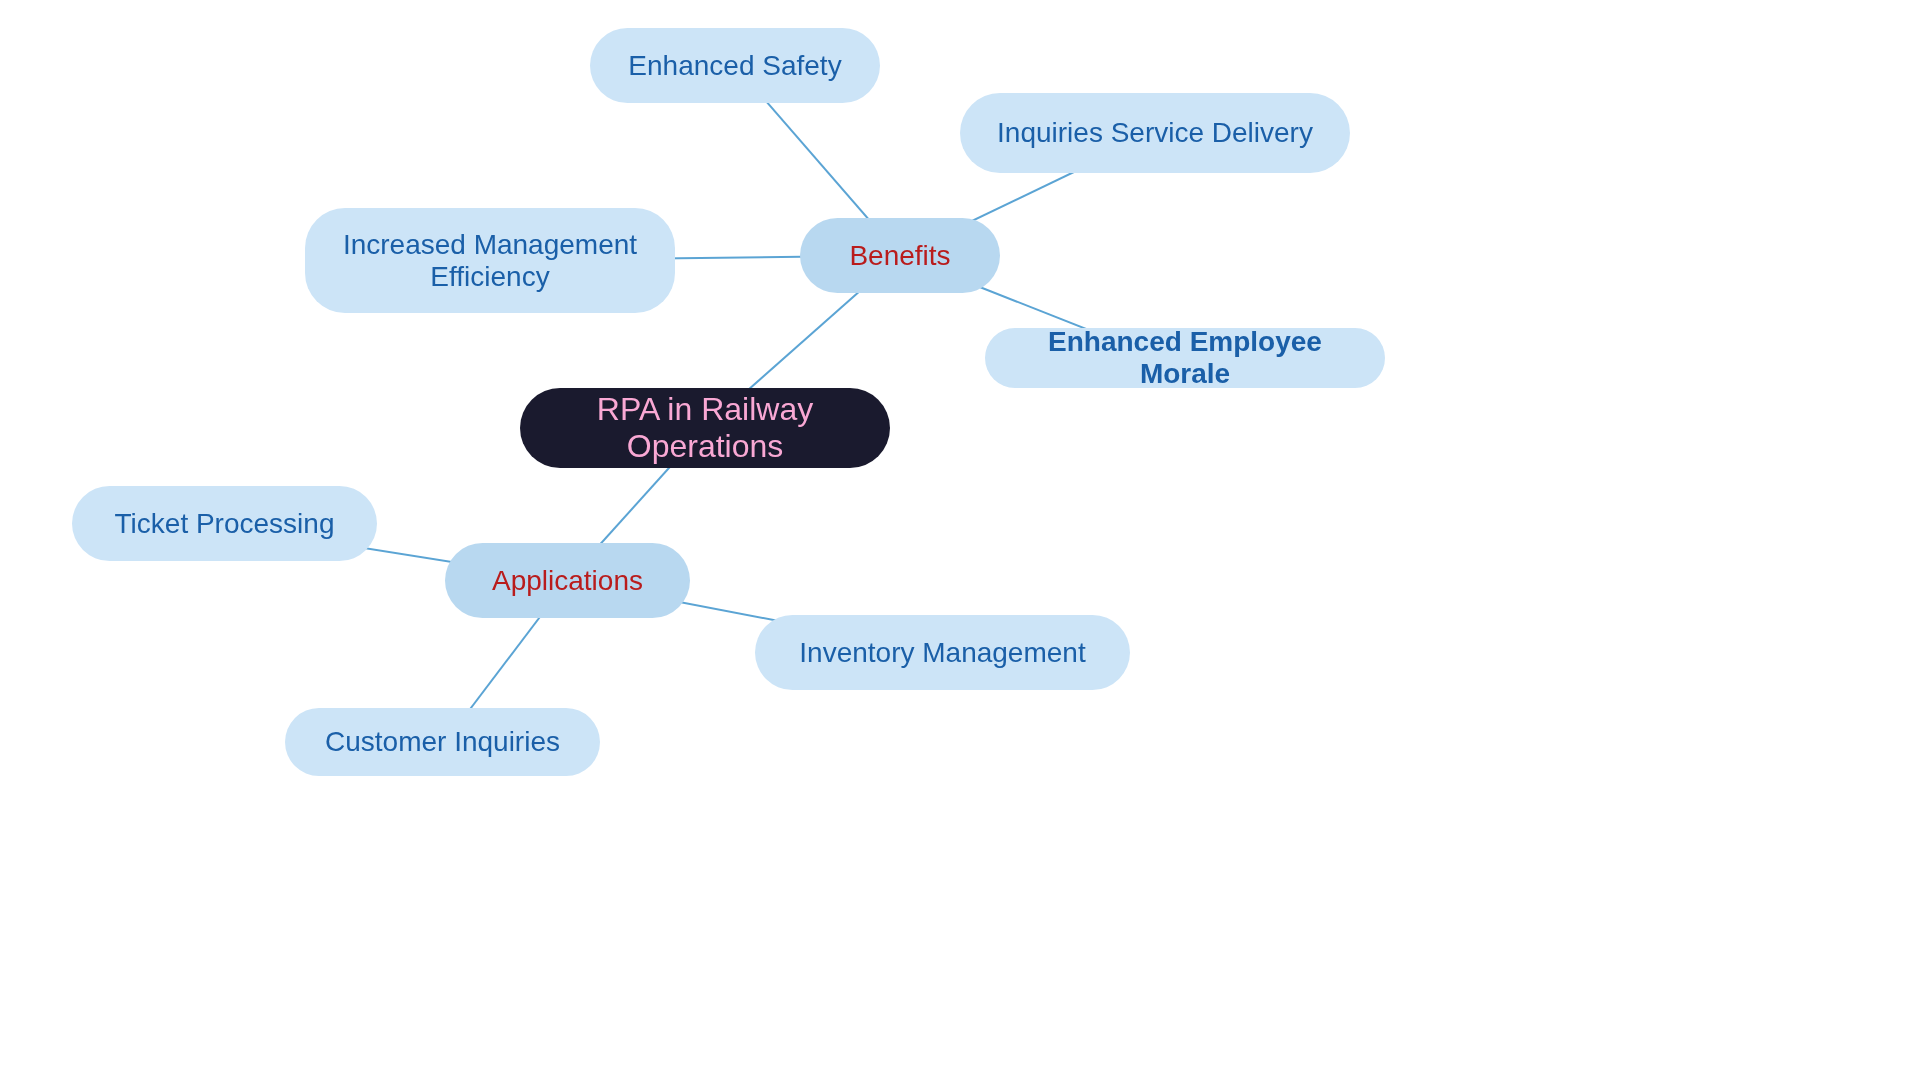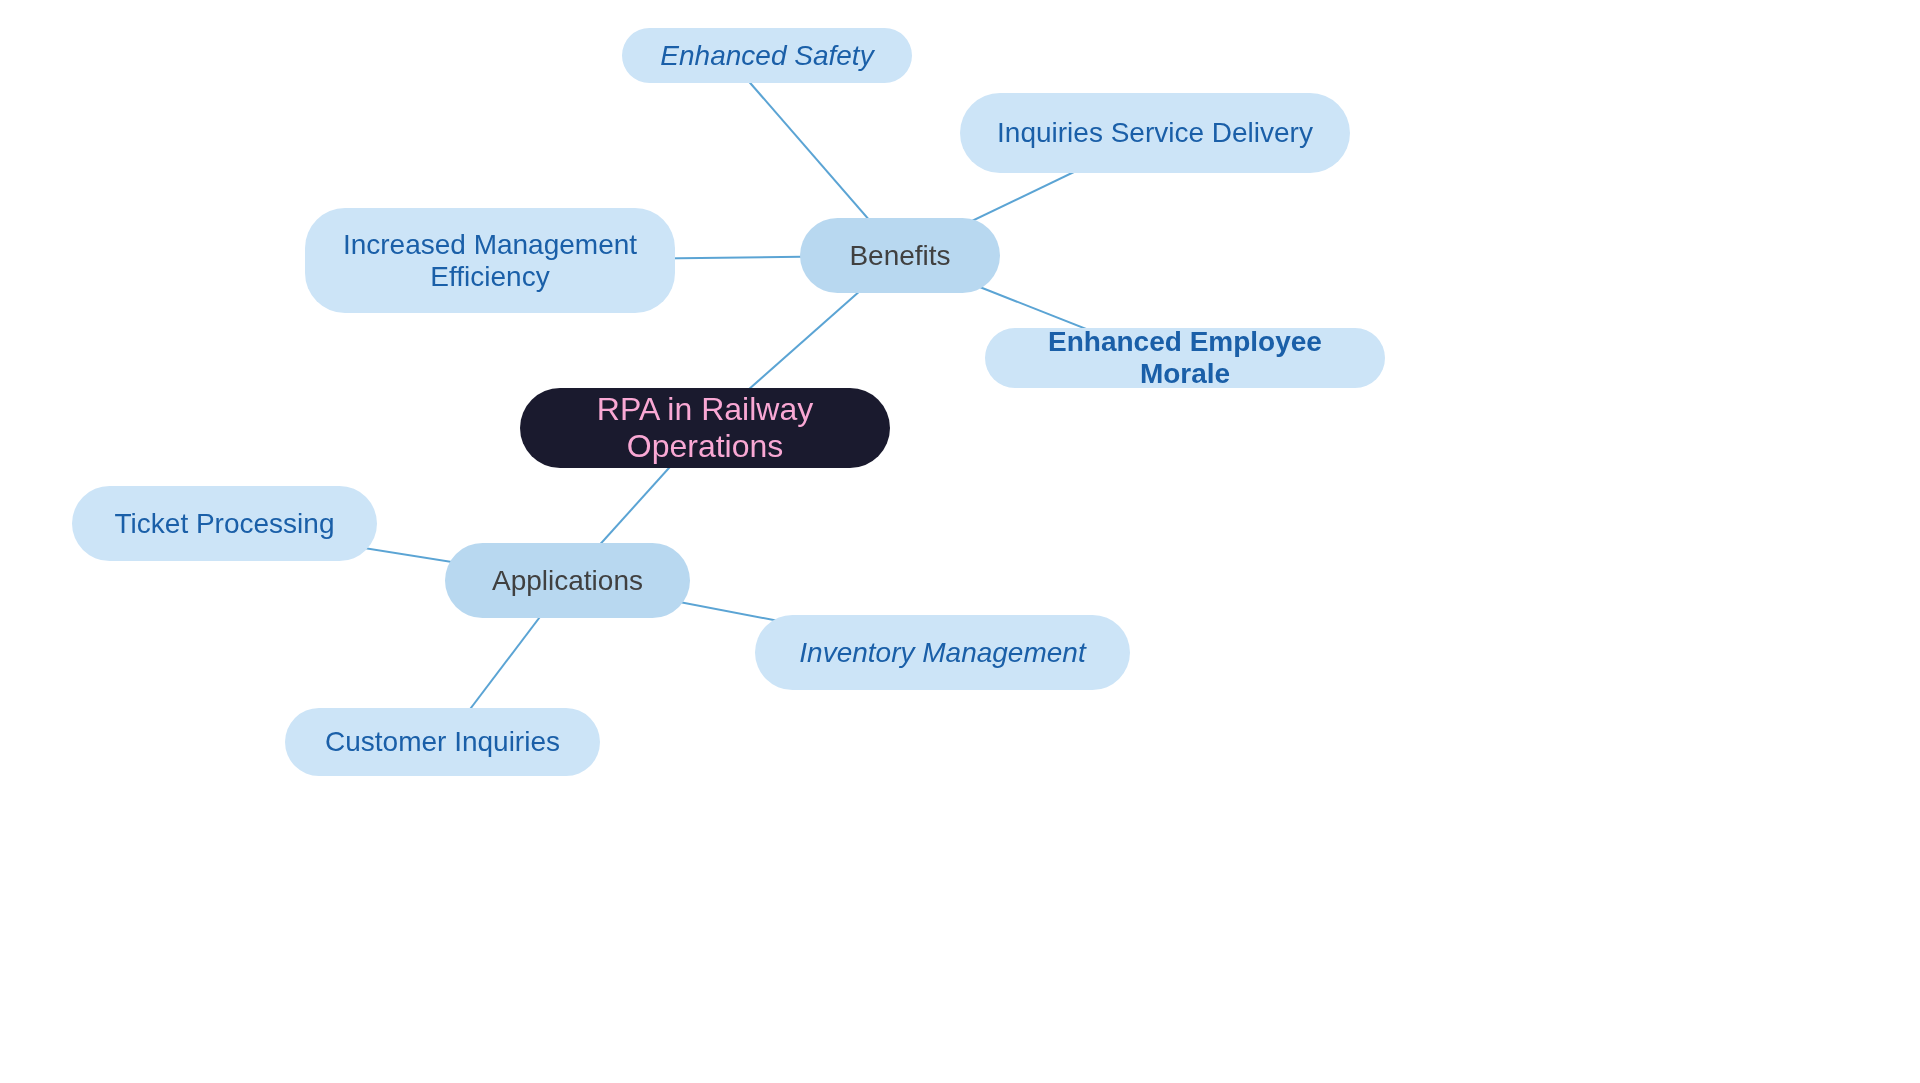--- a/index.html
+++ b/index.html
@@ -35,21 +35,21 @@
       color: #1a5fa8;
       border: none;
     }
     .node-dark {
       background: #1a1a2e;
       color: #f9a8d4;
       font-size: 32px;
     }
     .node-medium {
       background: #b8d8f0;
-      color: #404040;
+      color: #b91c1c;
     }
   </style>
 </head>
 <body>
 
 <svg class="connections" id="svg-connections">
     <line x1="705" y1="428" x2="900" y2="255.5" stroke="#5ba4d4" stroke-width="2"></line>
     <line x1="900" y1="255.5" x2="735" y2="65.5" stroke="#5ba4d4" stroke-width="2"></line>
     <line x1="900" y1="255.5" x2="1155" y2="133" stroke="#5ba4d4" stroke-width="2"></line>
     <line x1="900" y1="255.5" x2="490" y2="260.5" stroke="#5ba4d4" stroke-width="2"></line>
@@ -61,21 +61,21 @@
   </svg>
 
 <div class="node node-dark" style="left:520px; top:388px; width:370px; height:80px;">
   <span>RPA in Railway Operations</span>
 </div>
 
 <div class="node node-medium" style="left:800px; top:218px; width:200px; height:75px;">
   <span>Benefits</span>
 </div>
 
-<div class="node node-light" style="left:622px; top:28px; width:290px; height:55px;font-style:italic;">
+<div class="node node-light" style="left:590px; top:28px; width:290px; height:75px;">
   <span>Enhanced Safety</span>
 </div>
 
 <div class="node node-light" style="left:960px; top:93px; width:390px; height:80px;">
   <span>Inquiries Service Delivery</span>
 </div>
 
 <div class="node node-light" style="left:305px; top:208px; width:370px; height:105px;">
   <span>Increased Management Efficiency</span>
 </div>
@@ -85,19 +85,19 @@
 </div>
 
 <div class="node node-medium" style="left:445px; top:543px; width:245px; height:75px;">
   <span>Applications</span>
 </div>
 
 <div class="node node-light" style="left:72px; top:486px; width:305px; height:75px;">
   <span>Ticket Processing</span>
 </div>
 
-<div class="node node-light" style="left:755px; top:615px; width:375px; height:75px;font-style:italic;">
+<div class="node node-light" style="left:755px; top:615px; width:375px; height:75px;">
   <span>Inventory Management</span>
 </div>
 
 <div class="node node-light" style="left:285px; top:708px; width:315px; height:68px;">
   <span>Customer Inquiries</span>
 </div>
 
 </body></html>

